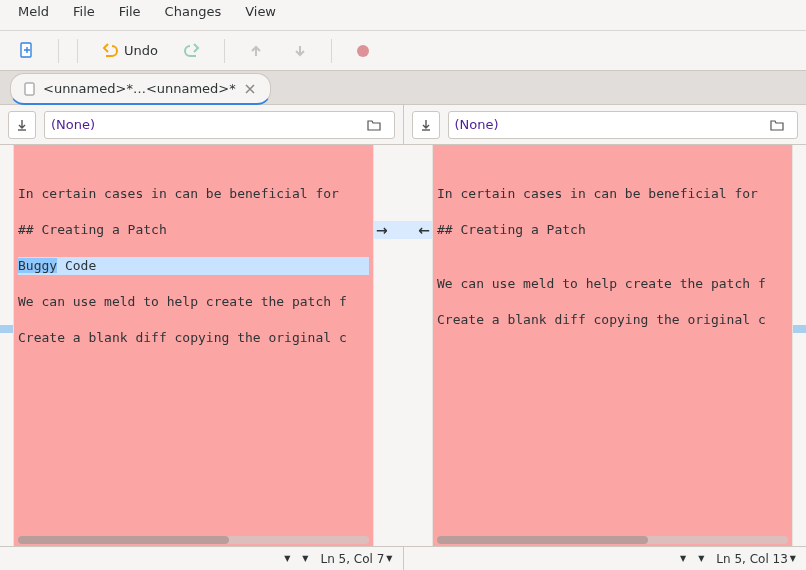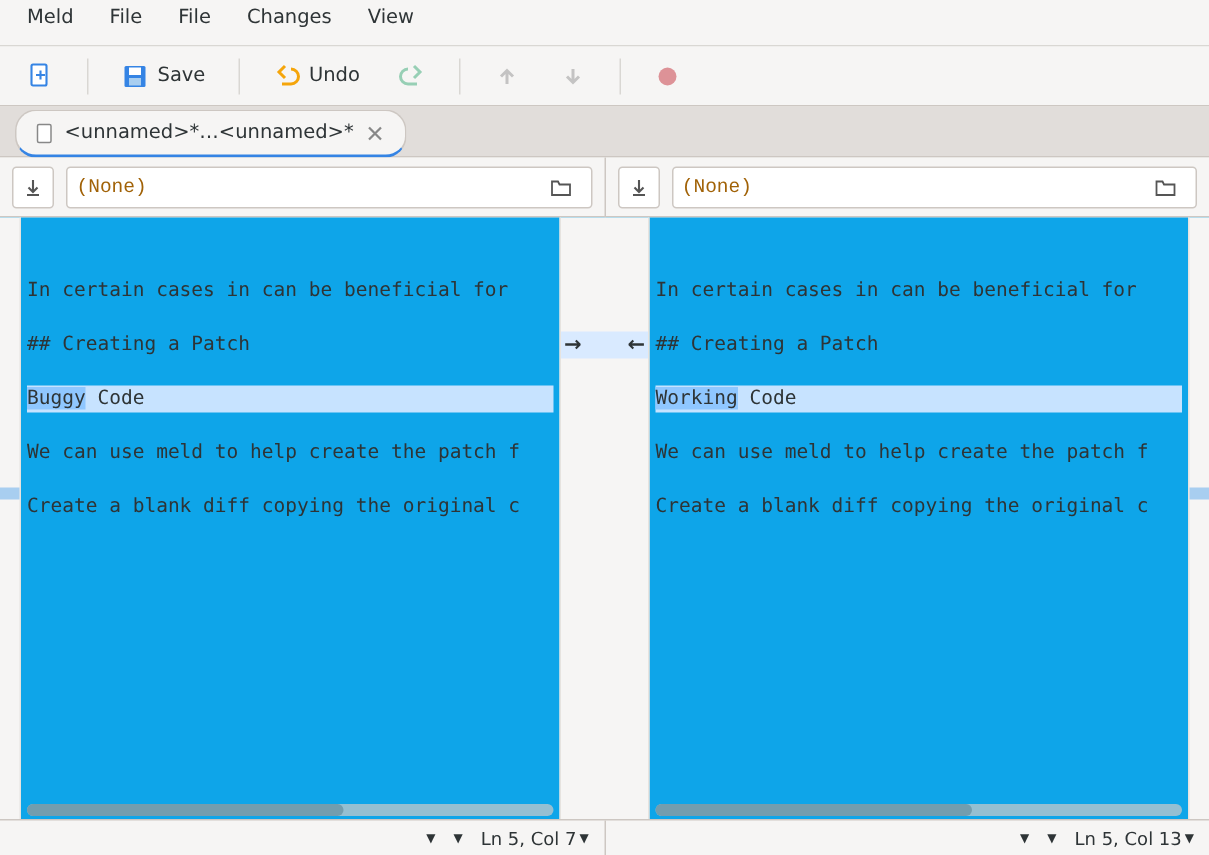--- a/index.html
+++ b/index.html
@@ -21,25 +21,25 @@
   .tab { display: flex; align-items: center; gap: 6px; height: 32px; padding: 0 12px; background: #f6f5f4; border: 1px solid #cdc7c2; border-bottom: none; border-radius: 0; font-size: 13px; position: relative; top: 1px; }
   .tab.active { border-bottom: 2px solid #3584e4; border-radius: 14px; }
   .tab-close { width: 16px; height: 16px; display: inline-flex; align-items: center; justify-content: center; color: #888; font-size: 14px; }
   
   
   .fileselectors { height: 40px; display: flex; align-items: center; background: #f6f5f4; border-bottom: 1px solid #cdc7c2; }
   .fs-half { flex: 1; display: flex; align-items: center; padding: 0 8px; gap: 8px; }
   .fs-divider { width: 1px; height: 40px; background: #cdc7c2; }
   .fs-jump { width: 28px; height: 28px; display: flex; align-items: center; justify-content: center; border: 1px solid #cdc7c2; border-radius: 3px; background: #fff; }
   .fs-combo { flex: 1; height: 28px; display: flex; align-items: center; border: 1px solid #cdc7c2; border-radius: 3px; background: #fff; padding: 0 6px; justify-content: space-between; }
-  .fs-combo-text { color: #a16207; font-family: Liberation Mono, monospace; }
+  .fs-combo-text { color: #4c1d95; }
   .fs-open { width: 28px; height: 28px; display: flex; align-items: center; justify-content: center; }
   
   
-  .diffarea { display: flex; height: calc(570px - 30px - 1px - 40px - 34px - 40px - 24px); background: #0ea5e9; }
+  .diffarea { display: flex; height: calc(570px - 30px - 1px - 40px - 34px - 40px - 24px); background: #fca5a5; }
   .gutter { width: 14px; background: #f6f5f4; border-right: 1px solid #e6e3df; position: relative; }
   .gutter.right { border-right: none; border-left: 1px solid #e6e3df; }
   .gutter-mark { position: absolute; left: 0; right: 0; height: 8px; background: #a8cef0; }
   .pane { flex: 1; overflow: hidden; position: relative; font-family: "DejaVu Sans Mono", "Liberation Mono", monospace; font-size: 13px; line-height: 18px; white-space: pre; }
   .pane .content { padding: 4px 4px 4px 4px; }
   .linkmap { width: 60px; position: relative; background: #f6f5f4; border-left: 1px solid #e6e3df; border-right: 1px solid #e6e3df; }
   .linkmap-fill { position: absolute; left: 0; right: 0; height: 18px; background: #d9eaff; }
   .linkmap-arrows { position: absolute; left: 0; right: 0; height: 18px; display: flex; align-items: center; justify-content: space-between; padding: 0 2px; color: #2e3436; font-size: 14px; font-weight: bold; }
   .changed-line { background: #c7e3ff; display: block; }
   .changed-line .inline-diff { background: #8fc7ff; }
@@ -69,28 +69,20 @@
 <div class="menubar-sep"></div>
 
 <div class="toolbar">
   <div class="tbtn">
     <svg width="18" height="18" viewBox="0 0 18 18">
         <rect x="3" y="1" width="10" height="14" rx="1" fill="#fff" stroke="#3584e4" stroke-width="1.4"></rect>
         <path d="M9 5v6M6 8h6" stroke="#3584e4" stroke-width="1.4"></path>
       </svg>
   </div>
   <div class="tb-sep"></div>
-  <div class="tbtn">
-    <svg width="18" height="18" viewBox="0 0 18 18">
-        <rect x="2" y="2" width="14" height="14" rx="1" fill="#3584e4"></rect>
-        <rect x="5" y="3" width="8" height="5" fill="#fff"></rect>
-        <rect x="5" y="10" width="8" height="5" fill="#a8cef0"></rect>
-      </svg>
-    <span>Save</span>
-  </div>
   <div class="tb-sep"></div>
   <div class="tbtn">
     <svg width="18" height="18" viewBox="0 0 18 18">
         <path d="M12 4a5 5 0 0 1 0 10H6" fill="none" stroke="#f5a50a" stroke-width="2"></path>
         <path d="M8 2 4 6l4 4" fill="none" stroke="#f5a50a" stroke-width="2"></path>
       </svg>
     <span>Undo</span>
   </div>
   <div class="tbtn disabled">
     <svg width="18" height="18" viewBox="0 0 18 18">
@@ -176,21 +168,21 @@
     <div class="hscroll"><div class="hscroll-thumb"></div></div>
   </div>
   <div class="linkmap">
     <div class="linkmap-fill" style="top:76px"></div>
     <div class="linkmap-arrows" style="top:76px">
       <span>→</span>
       <span>←</span>
     </div>
   </div>
   <div class="pane" id="pane-right">
-    <div class="content" id="content-right"><div>In certain cases in can be beneficial for</div><div>&nbsp;</div><div>## Creating a Patch</div><div>&nbsp;</div><div class="changed-line"><span class="inline-diff">Working</span><span> Code</span></div><div>&nbsp;</div><div>We can use meld to help create the patch f</div><div>&nbsp;</div><div>Create a blank diff copying the original c</div></div>
+    <div class="content" id="content-right"><div>In certain cases in can be beneficial for</div><div>&nbsp;</div><div>## Creating a Patch</div><div>&nbsp;</div><div>&nbsp;</div><div>We can use meld to help create the patch f</div><div>&nbsp;</div><div>Create a blank diff copying the original c</div></div>
     <div class="hscroll"><div class="hscroll-thumb"></div></div>
   </div>
   <div class="gutter right">
     <div class="gutter-mark" style="top:180px"></div>
   </div>
 </div>
 
 <div class="statusbar">
   <div class="sb-half">
     <span class="sb-dd">

